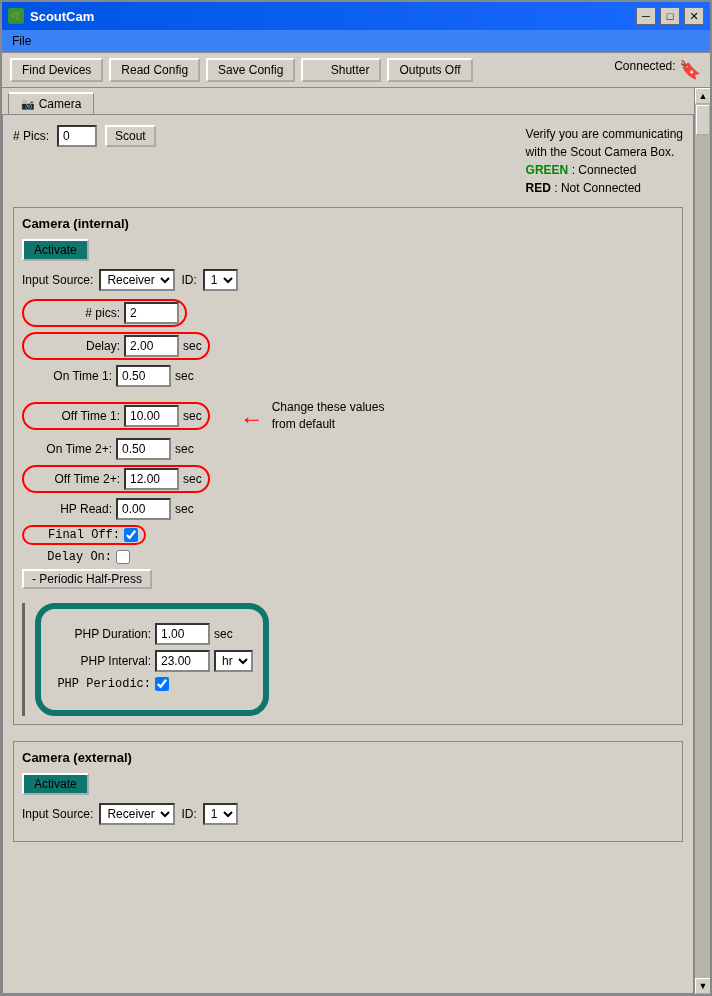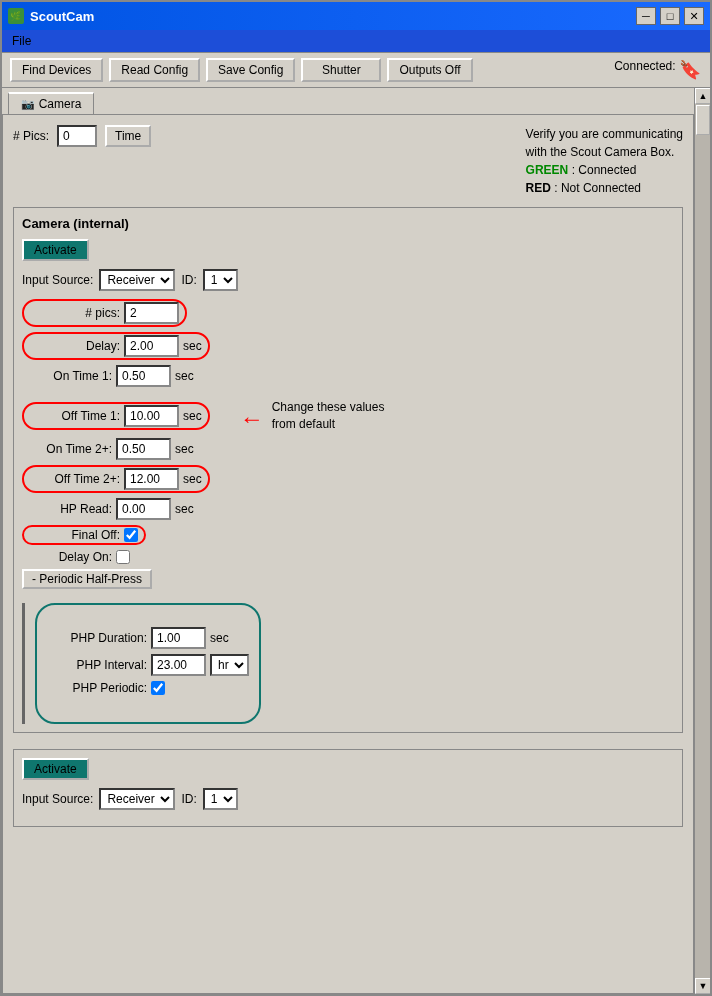--- a/index.html
+++ b/index.html
@@ -60,21 +60,21 @@
       border: 1px solid #666;
       cursor: pointer;
       display: flex;
       align-items: center;
       justify-content: center;
       font-size: 11px;
       color: #000;
     }
     .title-btn.close { background: #d4d0c8; }
     .menu-bar {
-      background: #1d4ed8;
+      background: #3b82f6;
       padding: 2px 4px;
       border-bottom: 1px solid #888;
       flex-shrink: 0;
     }
     .menu-item {
       display: inline-block;
       padding: 2px 6px;
       cursor: pointer;
       font-size: 12px;
     }
@@ -87,20 +87,21 @@
       border-bottom: 1px solid #888;
       flex-shrink: 0;
     }
     .toolbar-btn {
       background: #d4d0c8;
       border: 2px outset #fff;
       padding: 3px 10px;
       cursor: pointer;
       font-size: 12px;
       min-width: 80px;
+      text-align: right;
     }
     .connected-label {
       margin-left: auto;
       display: flex;
       gap: 4px;
       font-size: 12px;
     }
     .connected-icon {
       color: #00aa00;
       font-size: 18px;
@@ -230,21 +231,21 @@
       font-size: 12px;
     }
     .form-unit { font-size: 12px; }
     .checkbox-row {
       display: flex;
       align-items: center;
       gap: 4px;
       margin-bottom: 5px;
       font-size: 12px;
     }
-    .checkbox-label { min-width: 90px; text-align: right; }
+    .checkbox-label { min-width: 90px; text-align: right; font-family: Liberation Mono, monospace; }
     input[type=checkbox] {
       width: 14px;
       height: 14px;
       cursor: pointer;
     }
     .php-section {
       border-left: 3px solid #666;
       margin-top: 6px;
       padding-left: 10px;
     }
@@ -338,21 +339,21 @@
           <span>Camera</span>
         </div>
       </div>
 
       <div class="panel">
 
         <div class="panel-top">
           <div class="panel-top-left">
             <span class="pics-label"># Pics:</span>
             <input class="pics-input" type="text" value="0" style="">
-            <button class="clear-btn">Time</button>
+            <button class="clear-btn">Scout</button>
           </div>
           <div class="panel-top-right">
             <div>Verify you are communicating</div>
             <div>with the Scout Camera Box.</div>
             <div>
               <span class="green-text">GREEN</span>
               <span>: Connected</span>
             </div>
             <div>
               <span class="red-text">RED</span>
@@ -448,21 +449,21 @@
           <div class="checkbox-row">
             <span class="checkbox-label">Delay On:</span>
             <input type="checkbox" style="">
           </div>
 
           
 
           
           <button class="section-collapse-btn">- Periodic Half-Press</button>
           <div class="php-section">
-            <div style="border:2px solid #0f766e; border-radius:20px; padding:22px 10px; display:inline-block;">
+            <div style="border:6px solid #0f766e; border-radius:20px; padding:14px 10px; display:inline-block;">
               
               <div class="form-row">
                 <span class="form-label" style="min-width:100px;">PHP Duration:</span>
                 <input class="form-input" type="text" value="1.00" style="">
                 <span class="form-unit">sec</span>
               </div>
 
               
               <div class="form-row">
                 <span class="form-label" style="min-width:100px;">PHP Interval:</span>
@@ -475,20 +476,21 @@
               
               <div class="checkbox-row">
                 <span class="checkbox-label" style="min-width:100px;">PHP Periodic:</span>
                 <input type="checkbox" checked="" style="">
               </div>
             </div>
           </div>
         </div>
 
         <div class="camera-section">
+          <div class="section-title">Camera (external)</div>
           <button class="activate-btn">Activate</button>
 
           <div class="input-source-row">
             <span>Input Source:</span>
             <select class="dropdown">
               <option>Receiver</option>
             </select>
             <span>ID:</span>
             <select class="dropdown">
               <option>1</option>

